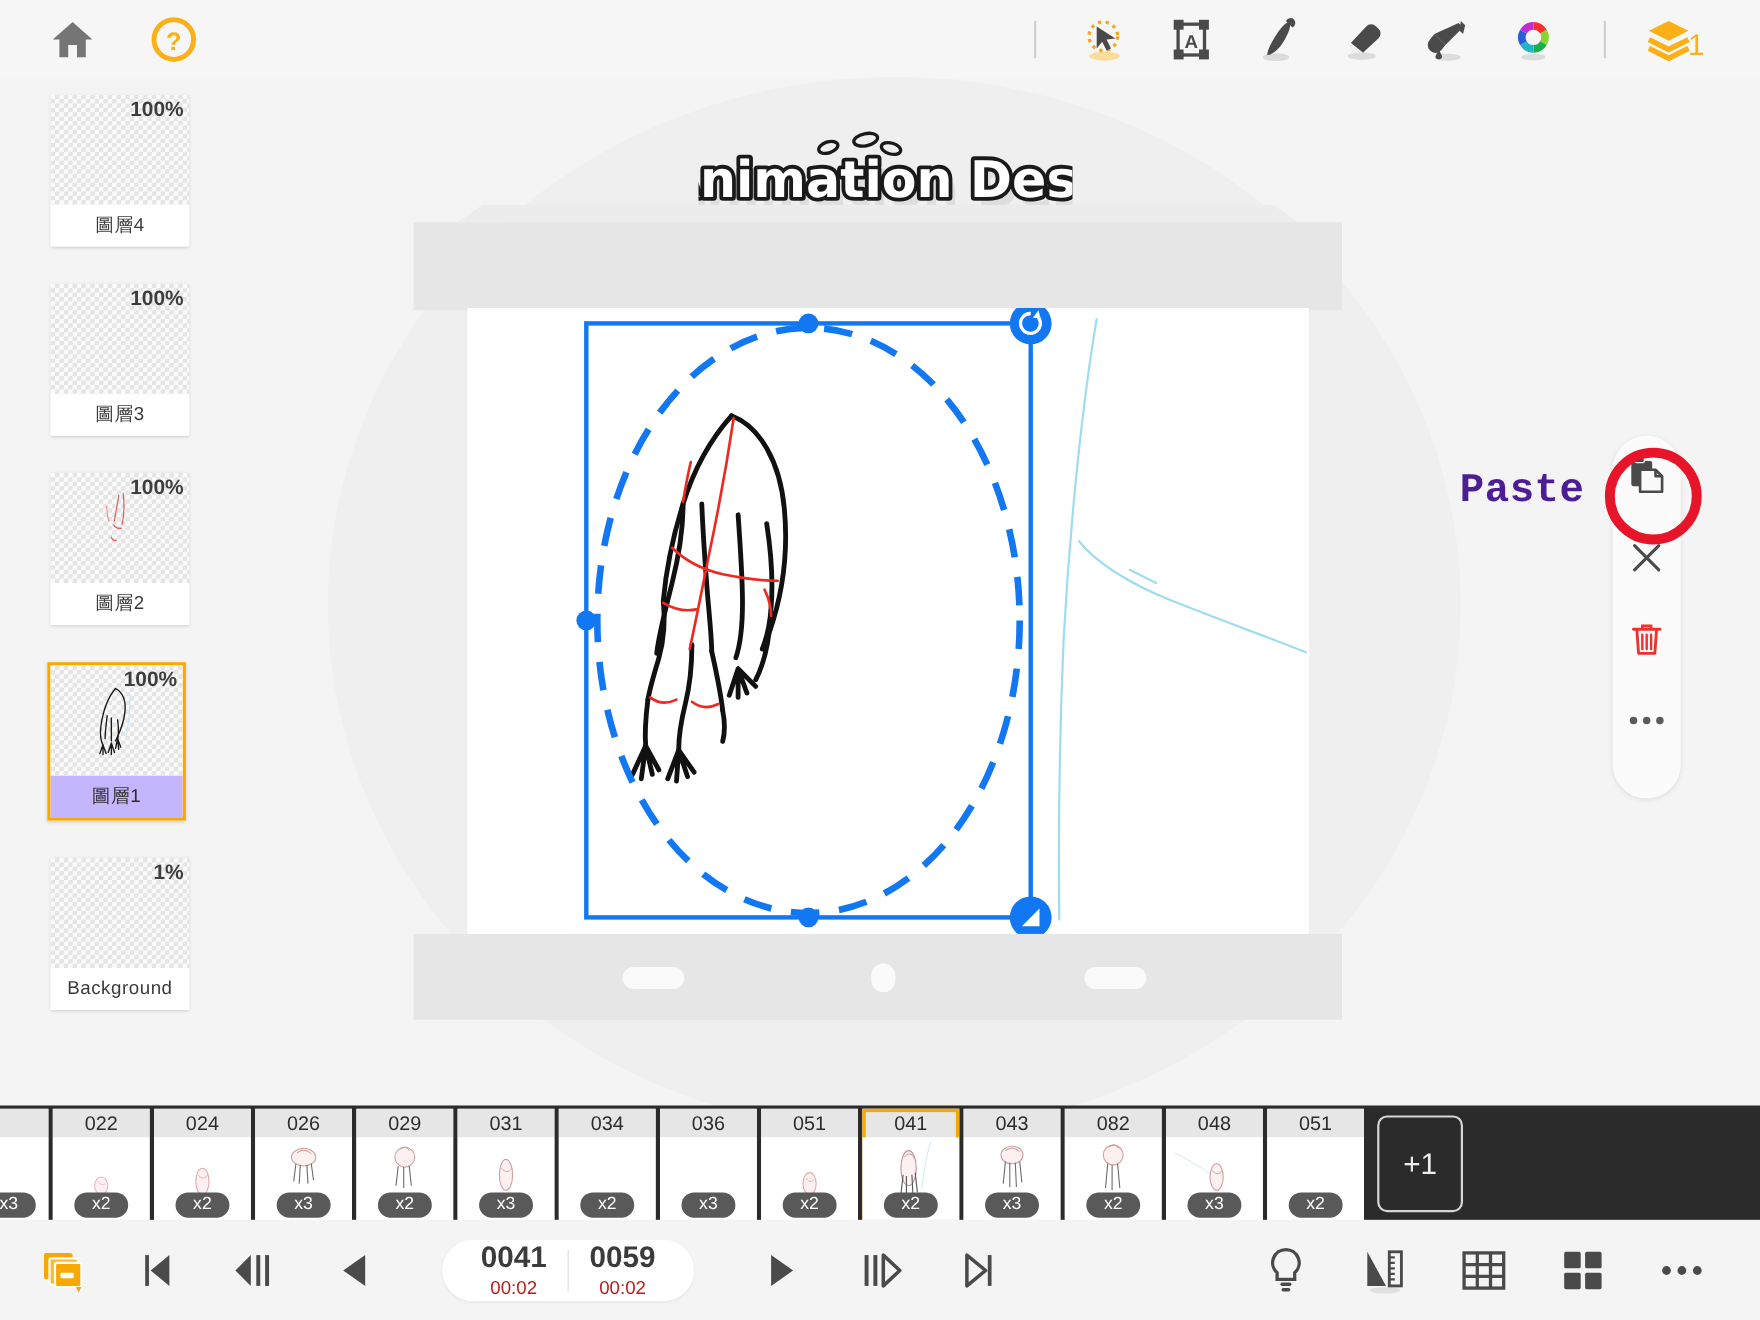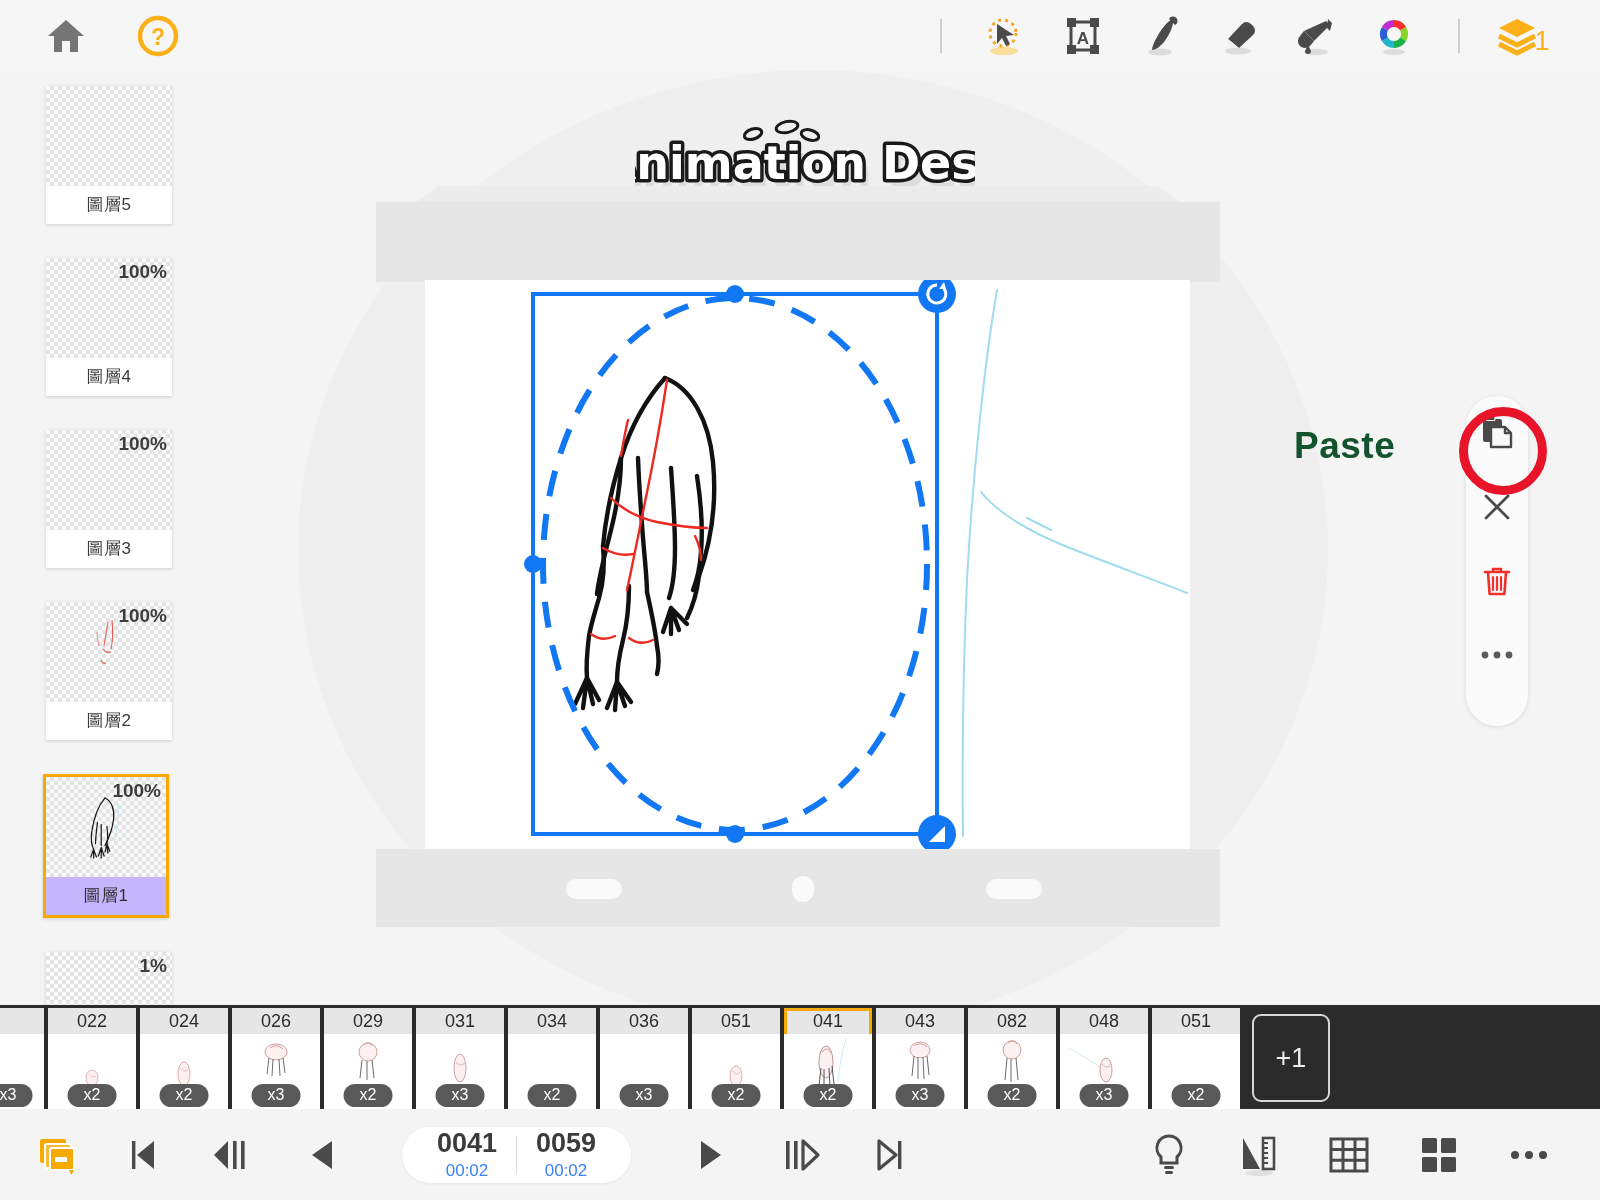--- a/index.html
+++ b/index.html
@@ -80,23 +80,23 @@
   .devbot .hb2 { left: 416px; width: 22px; height: 26px; top: 27px; border-radius: 11px; }
   .devbot .hb3 { left: 610px; width: 56px; }
   .paper {
     position: absolute; left: 245px; top: 208px; width: 765px; height: 570px;
     background: #fff;
   }
   .paper svg { display:block; }
 
   
   #pastelabel {
-    position: absolute; left: 1294px; top: 425px;
-    font-size: 37px; font-weight: bold; color: #14532d;
-    font-family: Liberation Sans, sans-serif; letter-spacing: .5px;
+    position: absolute; left: 1327px; top: 425px;
+    font-size: 37px; font-weight: bold; color: #4c1d95;
+    font-family: Liberation Mono, monospace; letter-spacing: .5px;
   }
   #hicircle {
     position: absolute; left: 1459px; top: 407px; width: 88px; height: 88px;
     border: 9px solid #E8142A; border-radius: 50%;
   }
   #pod {
     position: absolute; left: 1466px; top: 396px; width: 62px; height: 330px;
     background: #fbfbfb; border-radius: 31px;
     box-shadow: 0 1px 5px rgba(0,0,0,.10);
     display: flex; flex-direction: column; align-items: center;
@@ -137,21 +137,21 @@
   #bottombar {
     position: absolute; left: 0; top: 1109px; width: 1600px; height: 91px;
     background: #f4f4f4; display: flex; align-items: center;
   }
   .bb-btn { display:flex; align-items:center; justify-content:center; cursor:pointer; }
   #counter {
     background: #fff; border-radius: 28px; height: 56px; display:flex; align-items:center;
     padding: 0 22px; box-shadow: 0 1px 3px rgba(0,0,0,.07);
   }
   .cnum { font-size: 27px; color: #3b3b3b; font-weight: bold; line-height: 1; font-family:"Liberation Sans",sans-serif;}
-  .ctime { font-size: 17px; color: #3b82f6; line-height: 1; margin-top: 5px; }
+  .ctime { font-size: 17px; color: #b91c1c; line-height: 1; margin-top: 5px; }
   .cblock { display:flex; flex-direction: column; align-items:center; min-width: 86px; }
   .cdiv { width:1px; height:38px; background:#dcdcdc; margin: 0 6px; }
 </style>
 </head>
 <body>
 
 <div id="app">
 
   <div id="topbar">
     <div class="tb-left">
@@ -238,26 +238,20 @@
           <path d="M3 21 L21 30 L39 21" fill="none" stroke="#FBB018" stroke-width="5" stroke-linejoin="round"></path>
           <path d="M3 29 L21 38 L39 29" fill="none" stroke="#FBB018" stroke-width="5" stroke-linejoin="round"></path>
         </svg>
         <span class="cnt">1</span>
       </div>
     </div>
   </div>
 
   <div id="layerpanel">
 
-    <div class="layer">
-      <div class="thumb">
-        <span class="opacity"></span>
-      </div>
-      <div class="lname">圖層5</div>
-    </div>
 
     <div class="layer">
       <div class="thumb">
         <span class="opacity">100%</span>
       </div>
       <div class="lname">圖層4</div>
     </div>
 
     <div class="layer">
       <div class="thumb">

